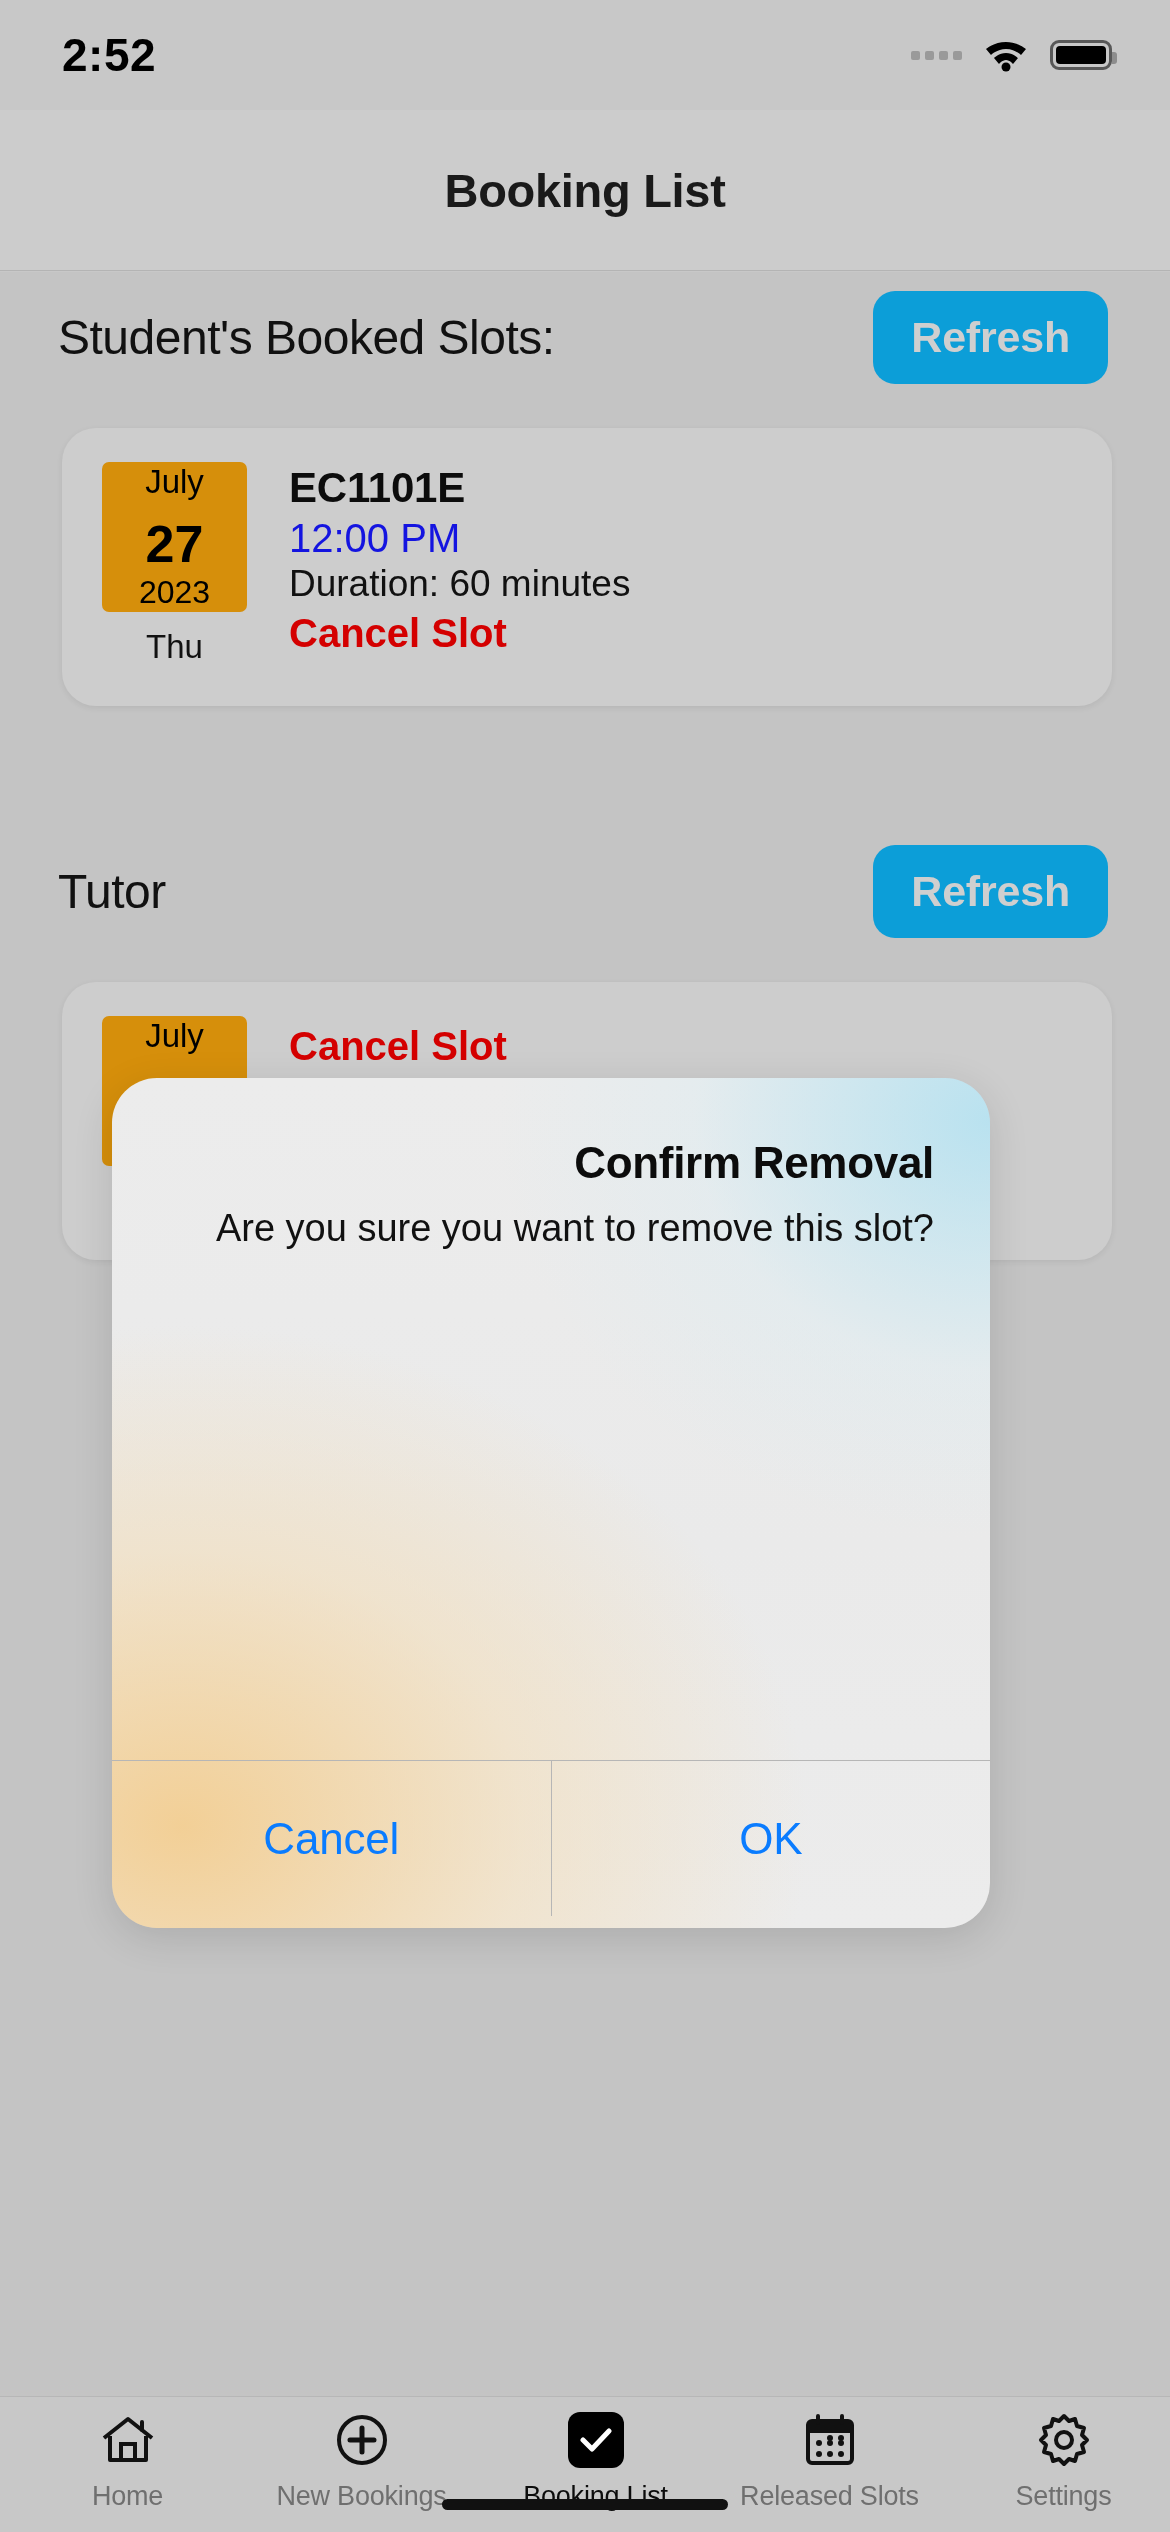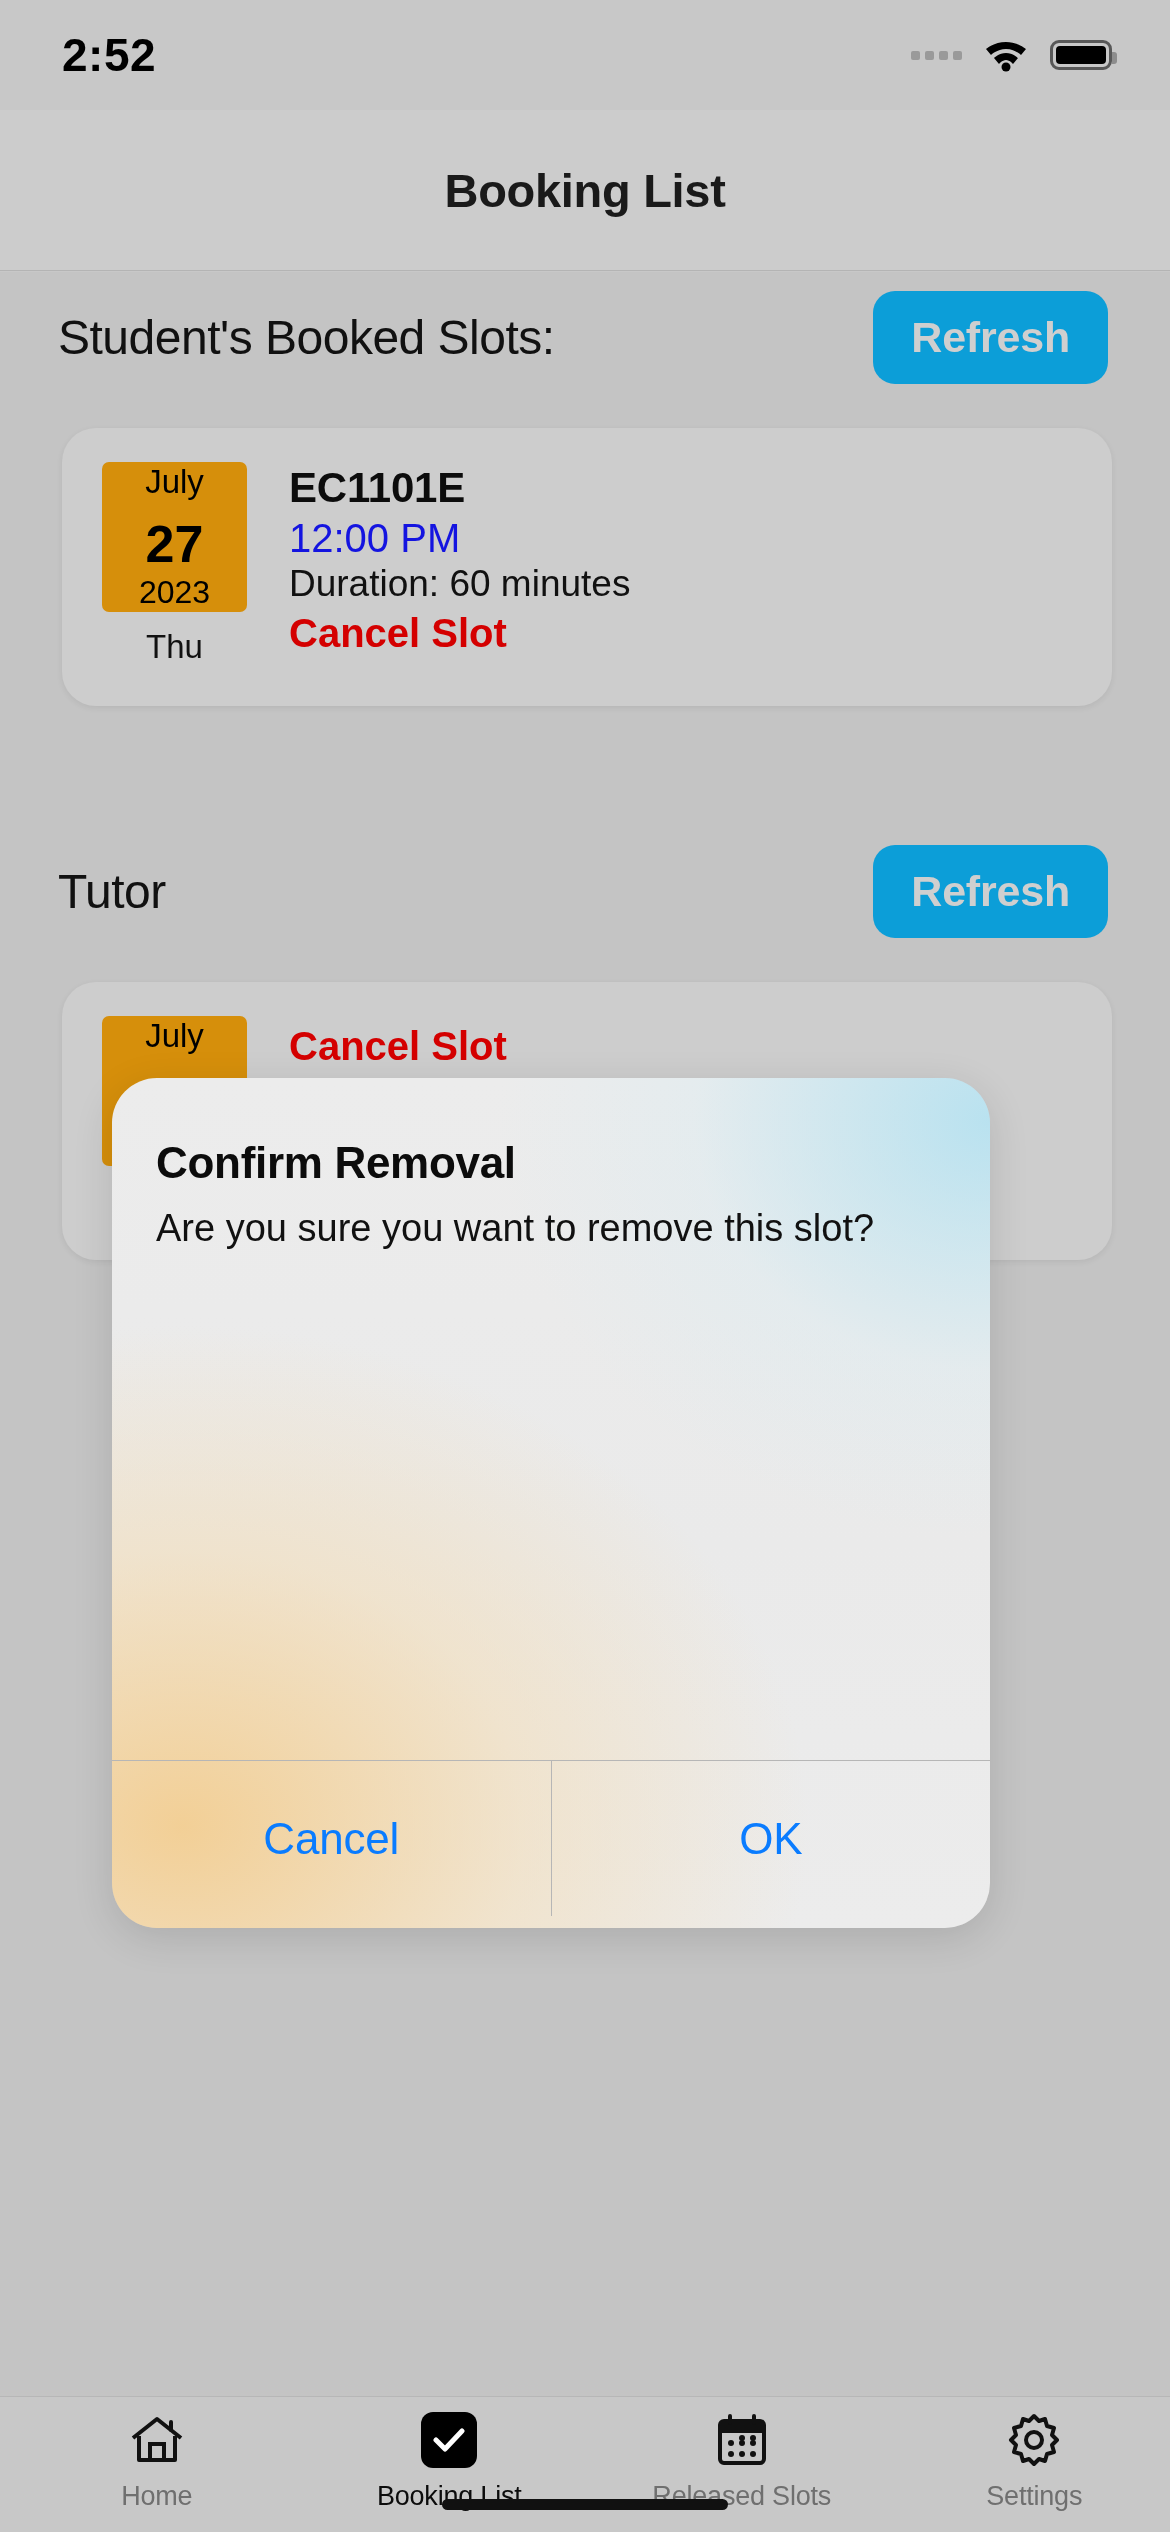--- a/index.html
+++ b/index.html
@@ -85,21 +85,21 @@
   .alert {
     position:absolute; left:112px; top:1078px; width:878px; height:850px;
     border-radius:45px;
     background:
       radial-gradient(115% 95% at 8% 88%, rgba(243,205,143,0.92) 0%, rgba(244,221,182,0.55) 34%, rgba(238,238,238,0.0) 62%),
       radial-gradient(80% 70% at 100% 5%, rgba(176,224,240,0.85) 0%, rgba(215,236,243,0.35) 42%, rgba(238,238,238,0.0) 70%),
       linear-gradient(180deg, #ececec 0%, #eaeaea 55%, #ececec 100%);
     box-shadow:0 10px 40px rgba(0,0,0,0.12);
     overflow:hidden;
   }
-  .alert-body { padding:60px 56px 0 44px; text-align:left; }
+  .alert-body { padding:60px 56px 0 44px; text-align:right; }
   .alert-title { font-size:44px; font-weight:700; color:#0c0c0c; letter-spacing:-0.3px; }
   .alert-msg { font-size:38px; color:#111; line-height:1.28; margin-top:16px; }
   .alert-actions {
     position:absolute; left:0; bottom:12px; width:878px; height:156px;
     display:flex; border-top:1px solid #b6b6b6;
   }
   .alert-btn {
     flex:1; display:flex; align-items:center; justify-content:center;
     font-size:44px; color:#0a7cff; letter-spacing:-0.2px;
   }
@@ -231,20 +231,29 @@
           <svg width="56" height="52" viewBox="0 0 56 52">
             <path d="M4 24 L28 5 L52 24" fill="none" stroke="#111" stroke-width="4" stroke-linejoin="round"></path>
             <path d="M10 22 L10 46 L46 46 L46 22" fill="none" stroke="#111" stroke-width="4" stroke-linejoin="round"></path>
             <rect x="21" y="30" width="14" height="16" fill="none" stroke="#111" stroke-width="4"></rect>
             <path d="M42 8 L42 16" stroke="#111" stroke-width="4" stroke-linecap="round"></path>
           </svg>
         </div>
         <div class="tab-label">Home</div>
       </div>
 
+      <div class="tab">
+        <div class="tab-icon">
+          <svg width="54" height="54" viewBox="0 0 54 54">
+            <circle cx="27" cy="27" r="23" fill="none" stroke="#111" stroke-width="4"></circle>
+            <path d="M27 15 L27 39 M15 27 L39 27" stroke="#111" stroke-width="5" stroke-linecap="round"></path>
+          </svg>
+        </div>
+        <div class="tab-label">New Bookings</div>
+      </div>
 
       <div class="tab active">
         <div class="tab-icon">
           <div class="tab-check">
             <svg width="32" height="26" viewBox="0 0 32 26">
               <path d="M3 13 L12 22 L29 4" fill="none" stroke="#fff" stroke-width="5" stroke-linecap="round" stroke-linejoin="round"></path>
             </svg>
           </div>
         </div>
         <div class="tab-label">Booking List</div>

